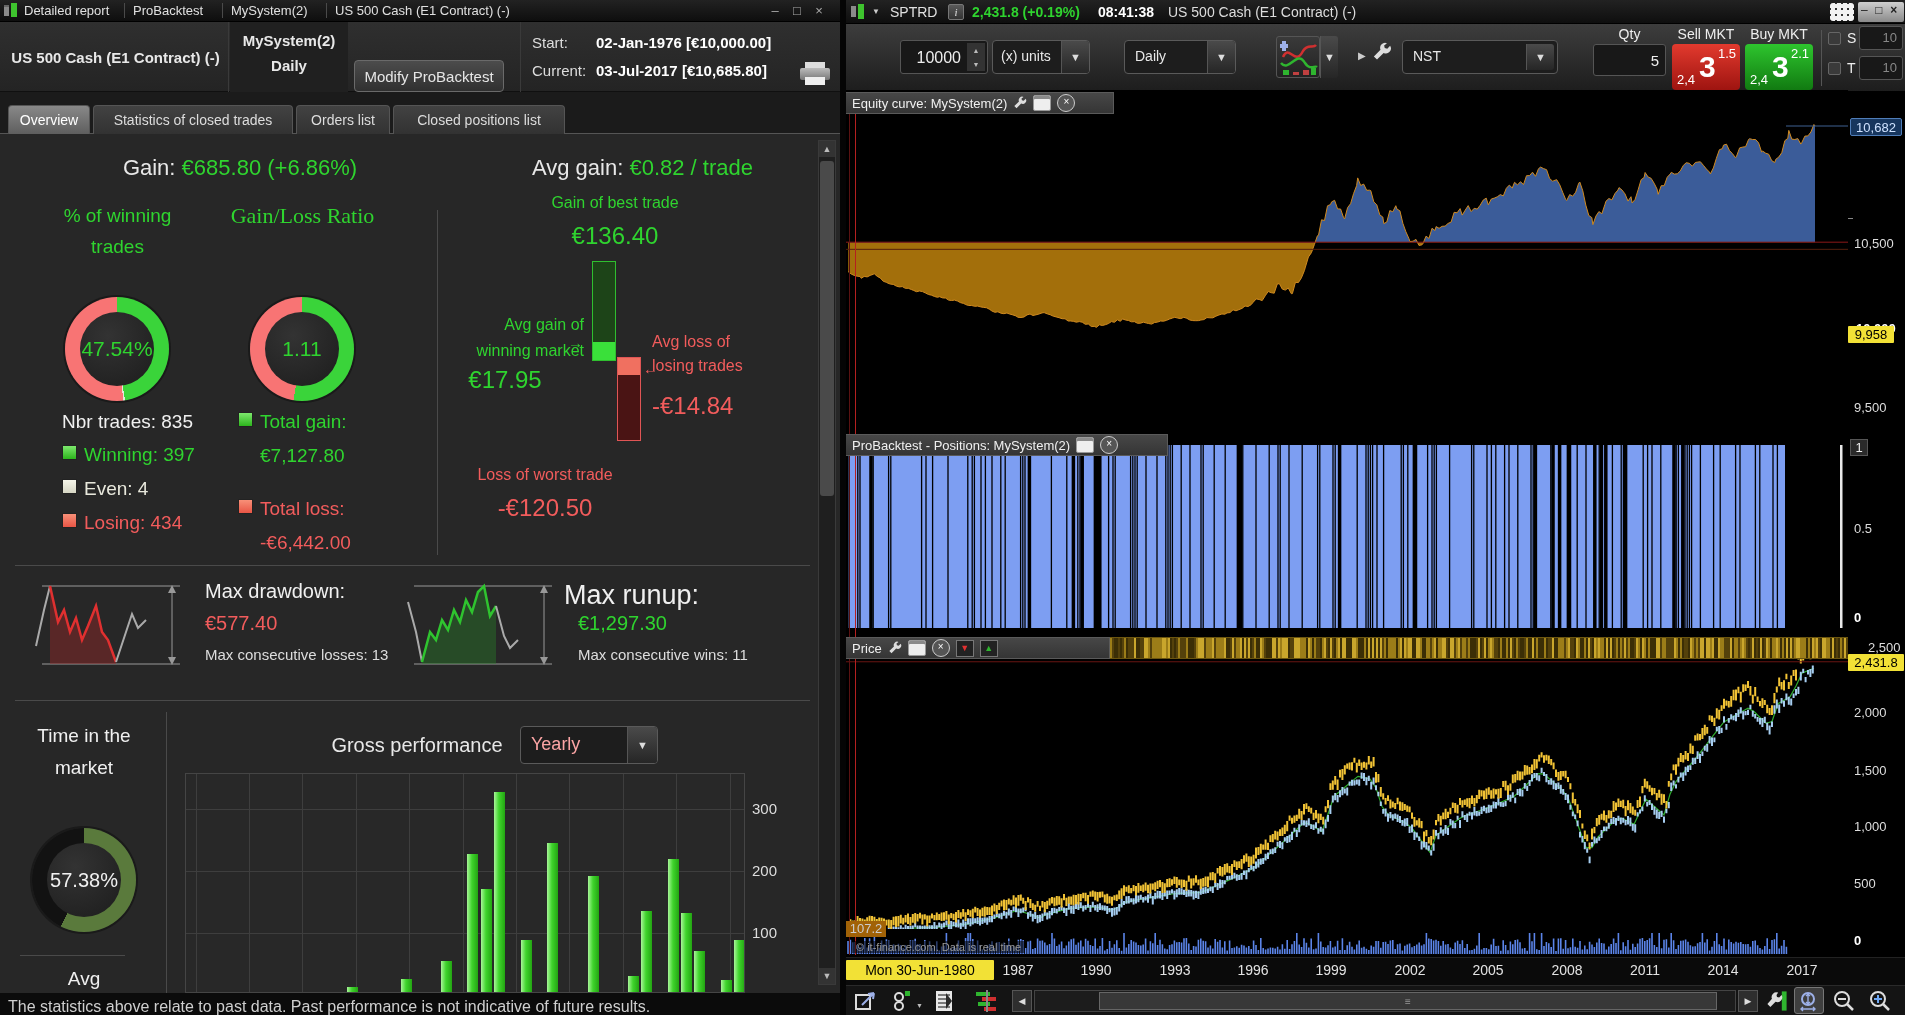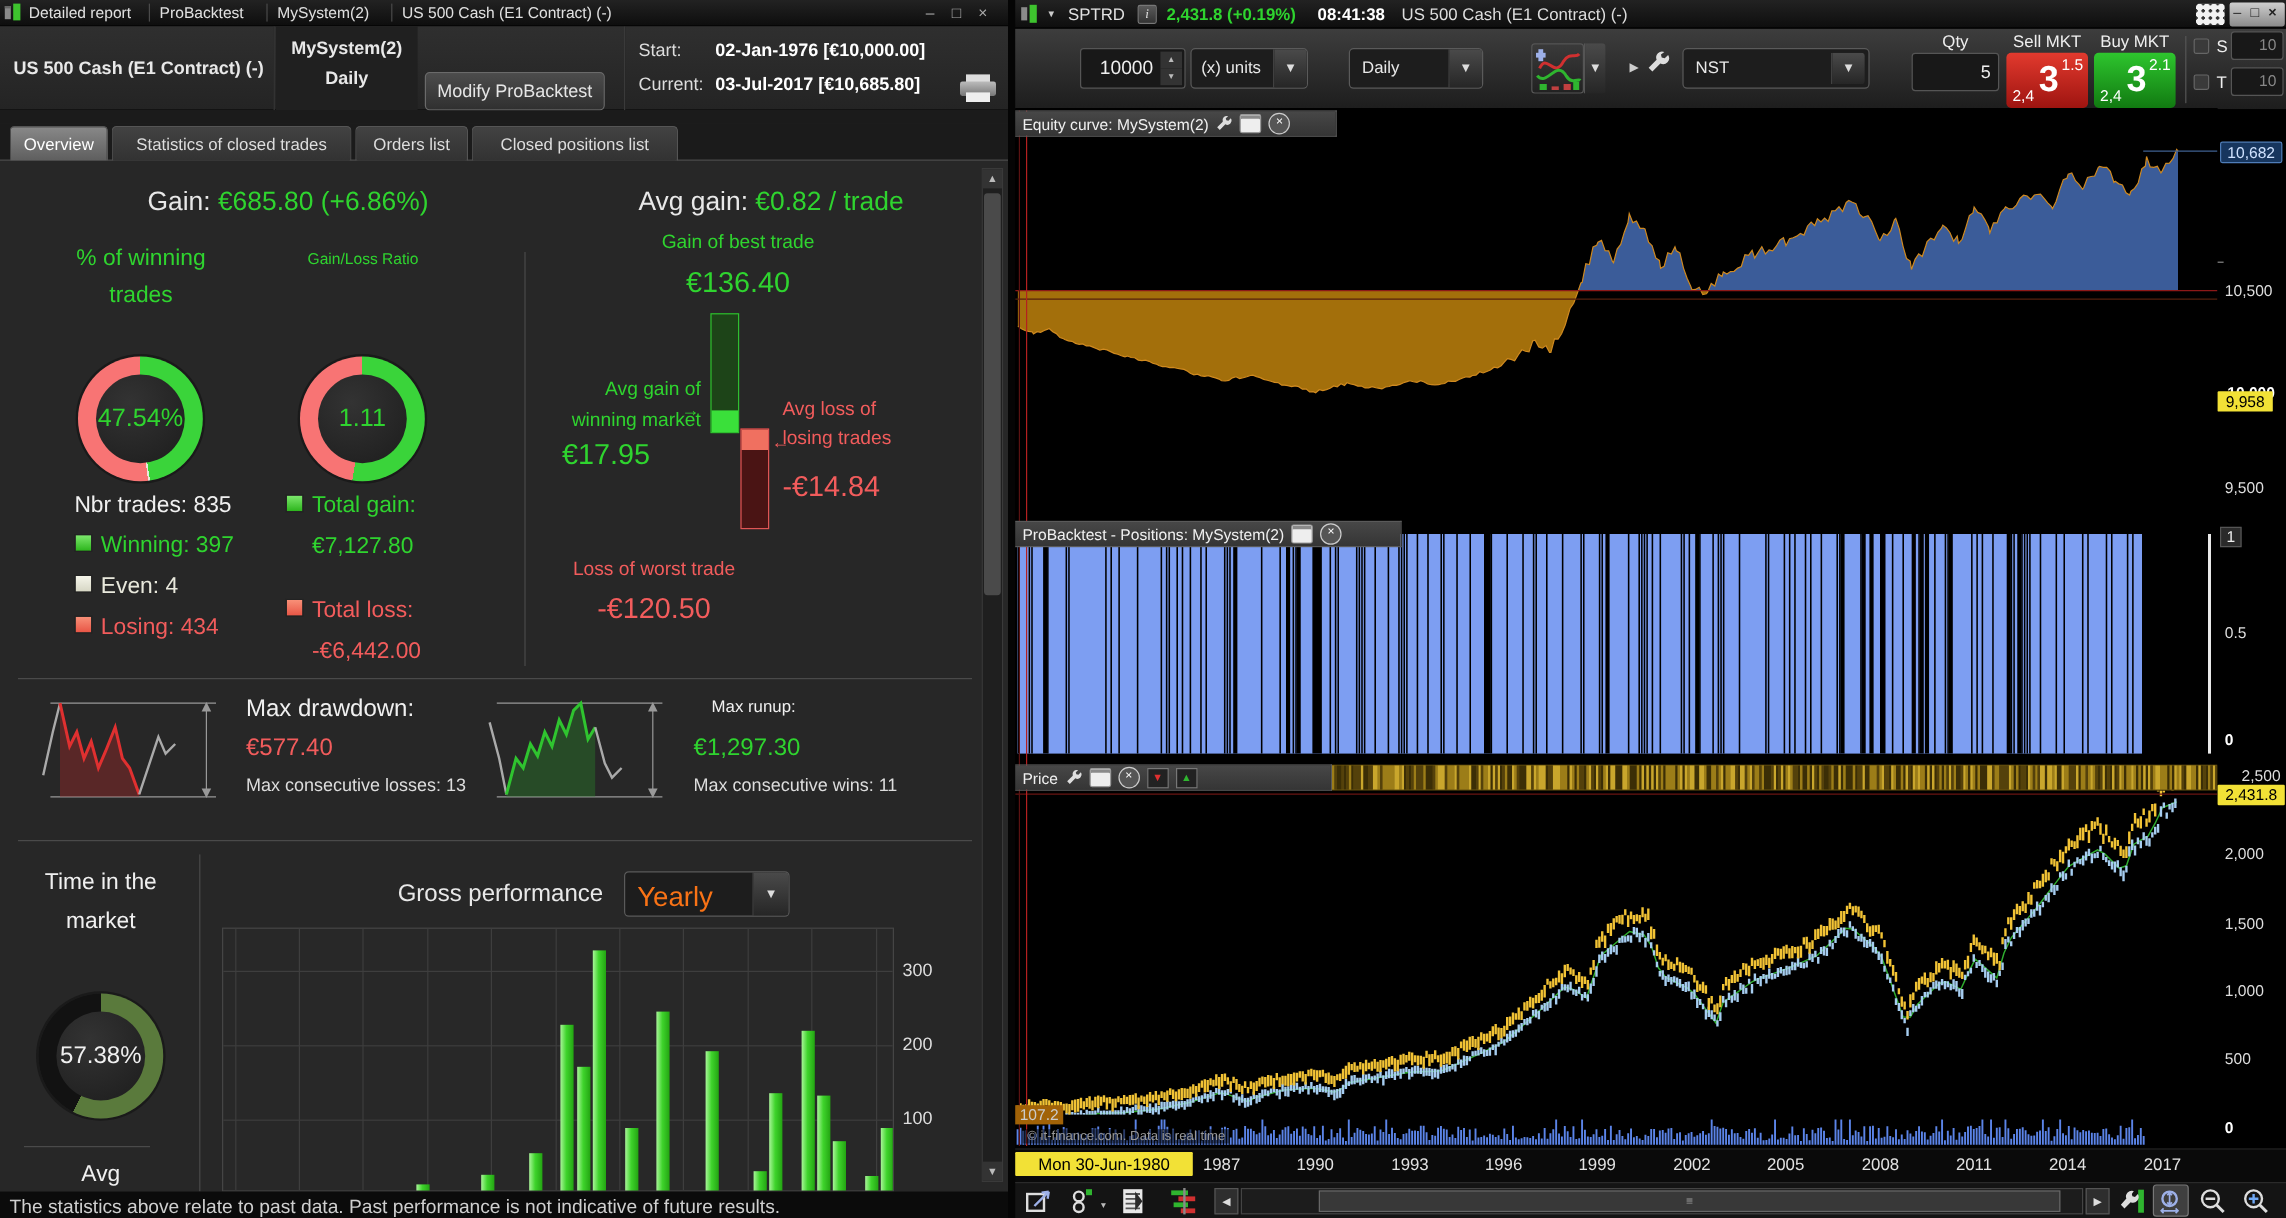--- a/index.html
+++ b/index.html
@@ -112,21 +112,21 @@
         <span>Gain:</span>
         <span class="grn">€685.80 (+6.86%)</span>
       </div>
       <div class="a" style="left:455px;top:21px;width:375px;text-align:center;font-size:22px;">
         <span>Avg gain:</span>
         <span class="grn">€0.82 / trade</span>
       </div>
       <div class="a vline" style="left:437px;top:76px;height:345px;"></div>
 
       <div class="a grn" style="left:50px;top:66px;width:135px;text-align:center;font-size:19px;line-height:31px;">% of winning trades</div>
-      <div class="a grn" style="left:230px;top:66px;width:145px;text-align:center;font-size:13px;line-height:31px;">Gain/Loss Ratio</div>
+      <div class="a grn" style="left:230px;top:66px;width:145px;text-align:center;font-size:22px;line-height:31px;font-family:Liberation Serif, serif;">Gain/Loss Ratio</div>
 
       <div class="a donut" id="donut1" style="left: 65px; top: 163px; width: 104px; height: 104px; background: conic-gradient(rgb(58, 212, 58) 0deg, rgb(58, 212, 58) 47.54%, rgb(232, 232, 218) 47.54%, rgb(232, 232, 218) 48.02%, rgb(248, 116, 116) 48.02%, rgb(248, 116, 116) 100%);">
         <span class="dval">47.54%</span>
       </div>
       <div class="a donut" id="donut2" style="left: 250px; top: 163px; width: 104px; height: 104px; background: conic-gradient(rgb(58, 212, 58) 0deg, rgb(58, 212, 58) 52.61%, rgb(248, 116, 116) 52.61%, rgb(248, 116, 116) 100%);">
         <span class="dval">1.11</span>
       </div>
 
       <div class="a wht" style="left:62px;top:277px;font-size:19px;">Nbr trades: 835</div>
       <div class="a sq" style="left:62px;top:311px;background:linear-gradient(#7de86d,#2cb51c);"></div>
@@ -188,37 +188,37 @@
             <line x1="14" y1="88" x2="152" y2="88" stroke="#999"></line>
           <line x1="144" y1="14" x2="144" y2="84" stroke="#999"></line>
           <polygon points="144,9 140,17 148,17" fill="#999"></polygon>
             <polygon points="144,89 140,81 148,81" fill="#999"></polygon>
           <polyline points="8,26 16,56 22,86" stroke="#aaa" stroke-width="2" fill="none"></polyline>
           <polygon points="22,86 30,56 36,64 42,44 48,54 54,34 60,46 66,24 72,36 78,16 84,10 90,40 96,30 96,88 22,88" fill="rgba(40,130,40,0.4)"></polygon>
           <polyline points="22,86 30,56 36,64 42,44 48,54 54,34 60,46 66,24 72,36 78,16 84,10 90,40 96,30" stroke="#2fc42f" stroke-width="2.5" fill="none"></polyline>
           <polyline points="96,30 104,60 110,72 118,64" stroke="#aaa" stroke-width="2" fill="none"></polyline>
         </svg>
       </div>
-      <div class="a wht" style="left:593px;top:446px;font-size:14px;">Max runup:</div>
+      <div class="a wht" style="left:564px;top:446px;font-size:27px;">Max runup:</div>
       <div class="a grn" style="left:578px;top:478px;font-size:20px;">€1,297.30</div>
       <div class="a" style="left:578px;top:512px;font-size:15px;color:#ddd;">Max consecutive wins: 11</div>
 
       <div class="a hline" style="left:15px;top:566px;width:795px;"></div>
       <div class="a vline" style="left:166px;top:578px;height:281px;"></div>
 
       <div class="a wht" style="left:18px;top:586px;width:132px;text-align:center;font-size:19px;line-height:32px;">Time in the market</div>
       <div class="a donut" id="gauge" style="left: 32px; top: 694px; width: 104px; height: 104px; background: conic-gradient(rgb(90, 122, 60) 0deg, rgb(90, 122, 60) 57.38%, rgb(18, 18, 18) 57.38%, rgb(18, 18, 18) 100%);">
         <span class="dval" style="color:#f0f0f0;font-size:20px;">57.38%</span>
       </div>
       <div class="a hline" style="left:20px;top:821px;width:105px;"></div>
       <div class="a wht" style="left:18px;top:834px;width:132px;text-align:center;font-size:19px;">Avg</div>
 
       <div class="a" style="left:318px;top:600px;width:198px;text-align:center;font-size:20px;">Gross performance</div>
       <div class="a ddbox" style="left:520px;top:592px;width:138px;height:38px;">
-        <span class="a" style="left:10px;top:7px;font-size:23px;color:#f97316;">Yearly</span>
+        <span class="a" style="left:10px;top:7px;font-size:18px;color:#fca5a5;">Yearly</span>
         <span class="a ddarr" style="right:0;top:0;width:30px;height:36px;">▼</span>
       </div>
       <div class="a" id="gp-grid" style="left:185px;top:639px;width:560px;height:220px;border:1px solid #454545;overflow:hidden;background:#282828;">
         <div id="gp-bars" class="a" style="left:0;top:0;width:560px;height:220px;">
             <div class="gbar" style="left: 161.2px; height: 7.404px;"></div>
             <div class="gbar" style="left: 214.6px; height: 15.425px;"></div>
             <div class="gbar" style="left: 254.65px; height: 33.318px;"></div>
             <div class="gbar" style="left: 281.35px; height: 140.059px;"></div>
             <div class="gbar" style="left: 294.7px; height: 104.89px;"></div>
             <div class="gbar" style="left: 308.05px; height: 201.759px;"></div>

